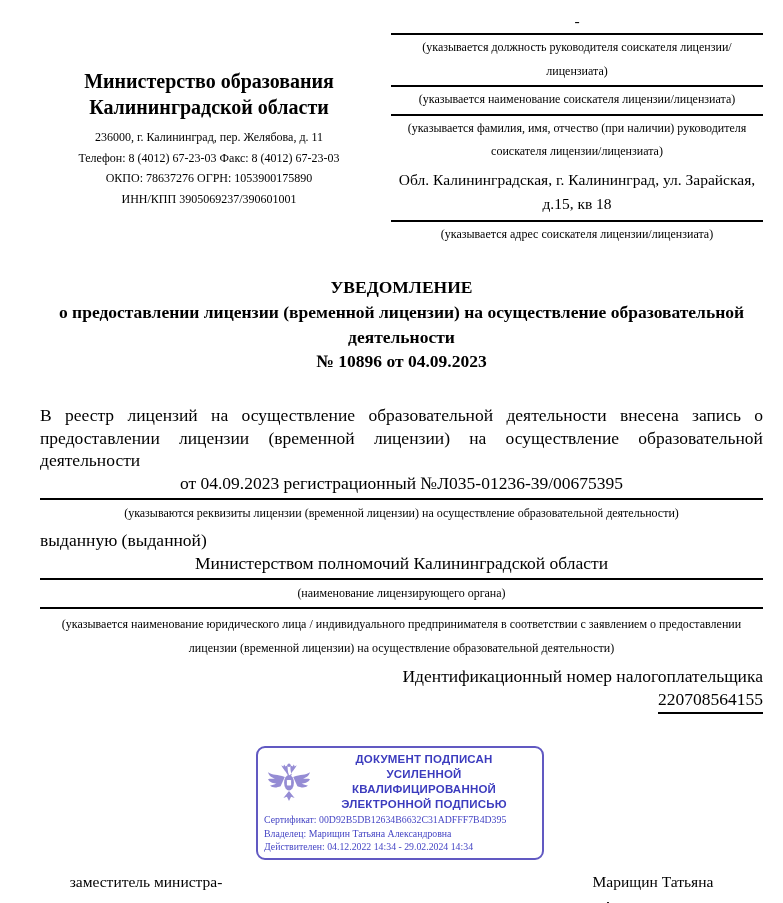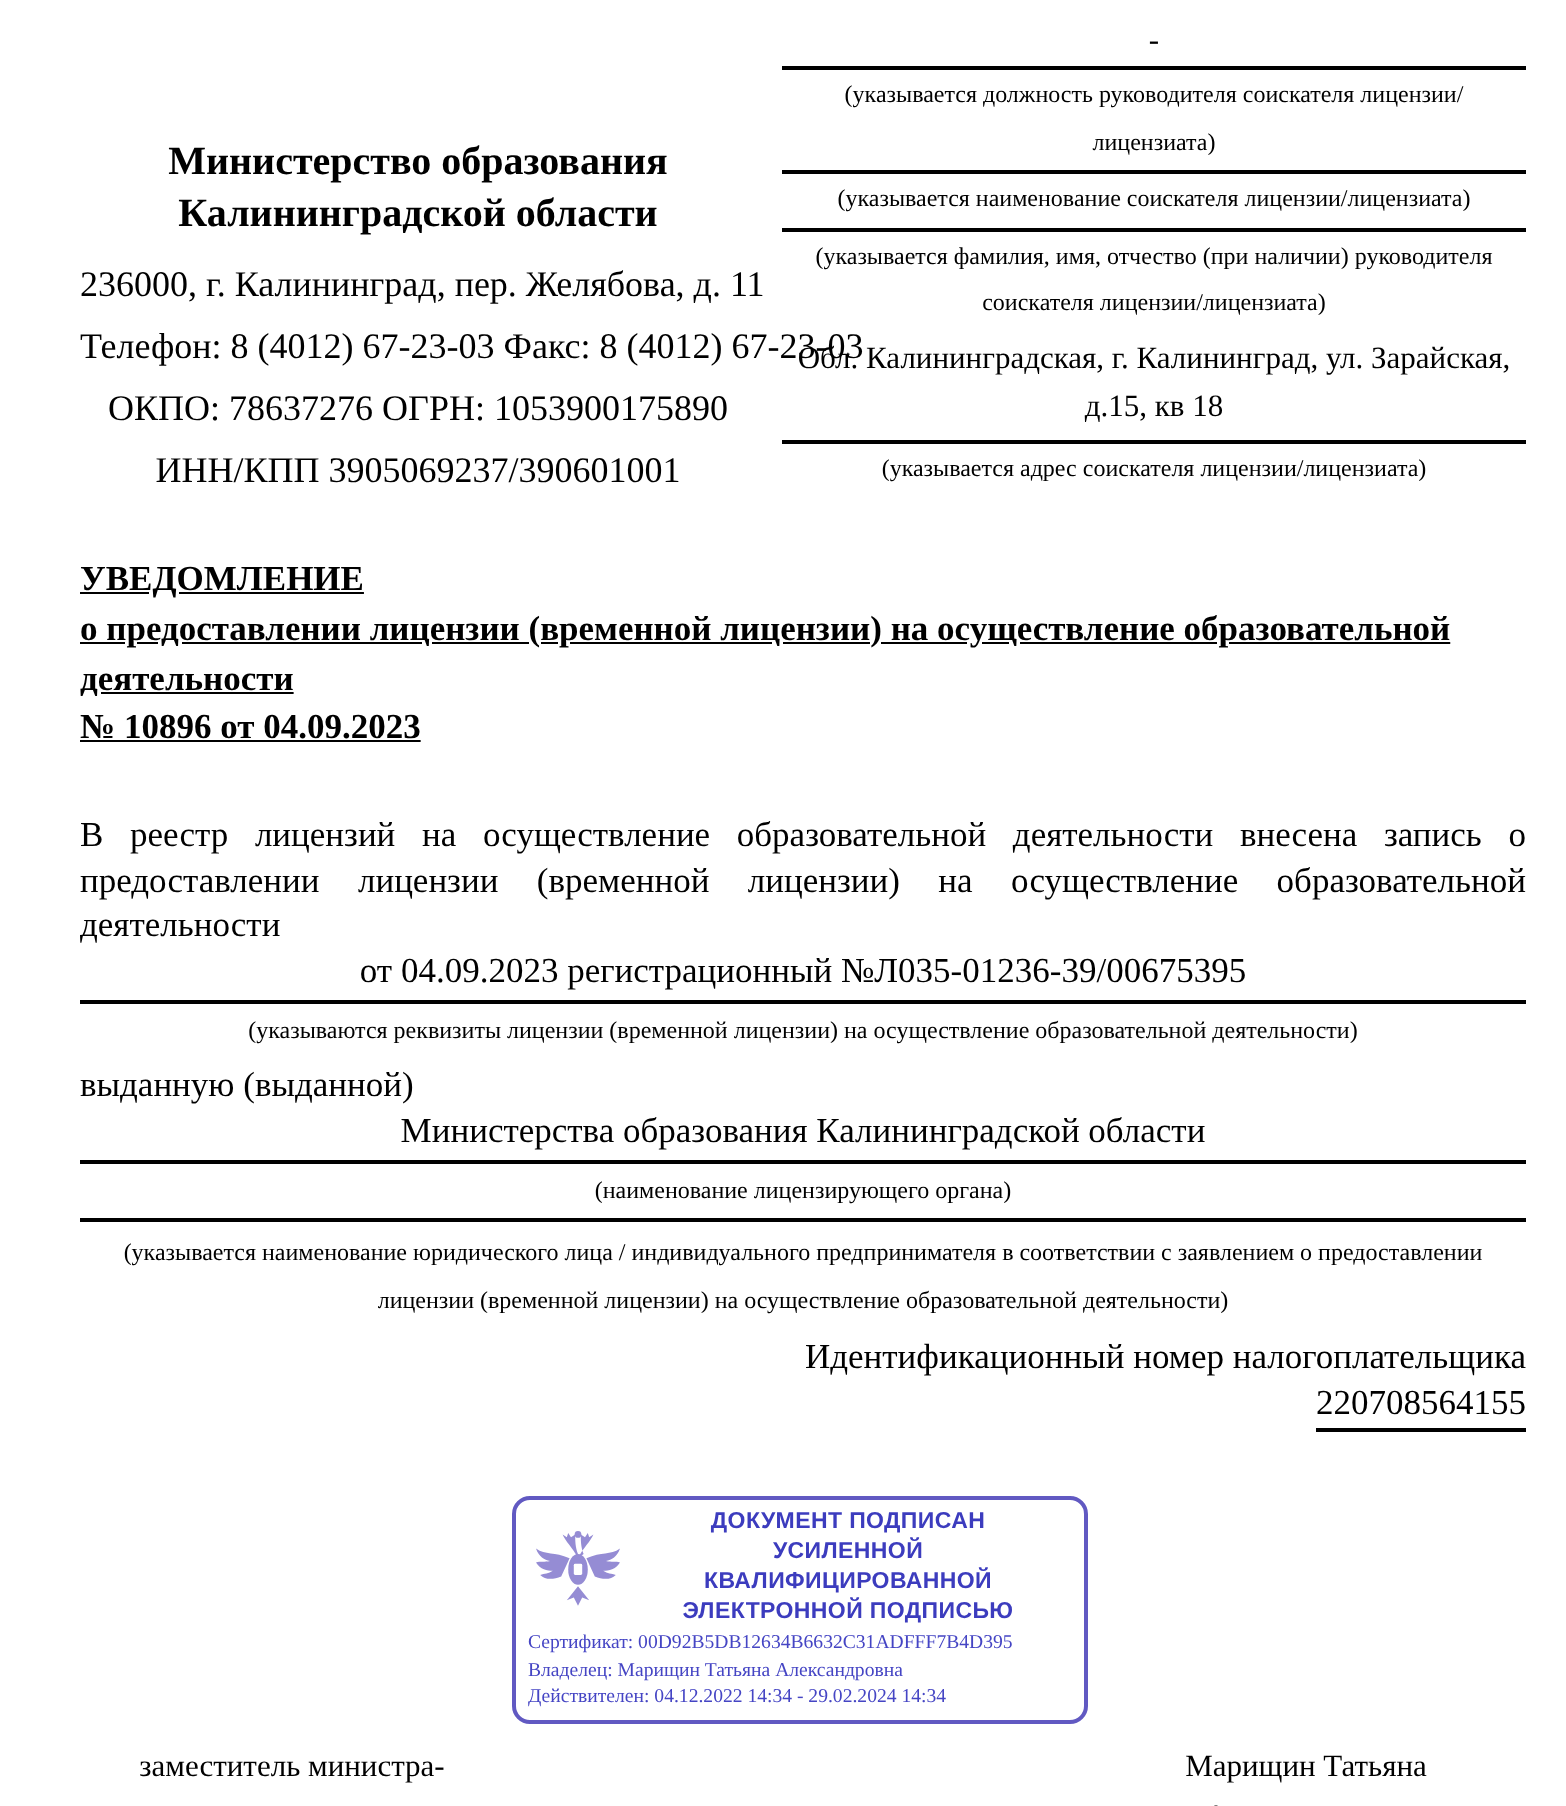--- a/index.html
+++ b/index.html
@@ -8,30 +8,30 @@
     width:783px; height:903px;
     font-family:"Liberation Serif","DejaVu Serif",serif;
     color:#000;
   }
   .page { width:783px; height:903px; padding:8px 20px 10px 40px; overflow:hidden; }
 
   
   .header { display:flex; justify-content:space-between; align-items:flex-start; }
   .header-left { width:338px; padding-top:60px; text-align:center; }
   .ministry-name { font-weight:bold; font-size:20px; line-height:1.3; margin-bottom:7px; }
-  .ministry-line { font-size:18px; line-height:1.72; white-space:nowrap; }
+  .ministry-line { font-size:12px; line-height:1.72; white-space:nowrap; }
 
   .header-right { width:372px; text-align:center; padding-top:2px; }
   .hr-underline { border-bottom:2px solid #000; }
   .field-value { font-size:15.5px; line-height:1.45; padding-bottom:1px; }
   .field-caption { font-size:12px; line-height:1.95; padding:1px 4px 2px; }
   .addr-value { font-size:15.5px; line-height:1.55; padding:3px 2px 4px; }
 
   
-  .title-block { font-weight:bold; font-size:17.5px; line-height:1.42; margin-top:26px;text-decoration:underline; }
+  .title-block { text-align:center; font-weight:bold; font-size:17.5px; line-height:1.42; margin-top:26px; }
 
   
   .paragraph { margin-top:30px; font-size:17.5px; line-height:1.28; text-align:justify; }
   .center-underlined { text-align:center; font-size:17.5px; line-height:1.3; border-bottom:2px solid #000; padding-bottom:3px; margin-top:1px; }
   .caption-center { text-align:center; font-size:12px; line-height:1.8; padding:3px 0 2px; }
   .caption-center.with-line { border-bottom:2px solid #000; }
   .plain-line { font-size:17.5px; line-height:1.3; margin-top:2px; }
   .entity-caption { text-align:center; font-size:12px; line-height:2.0; padding:3px 0 1px; }
   .inn-row { display:flex; align-items:flex-end; margin-top:4px;flex-direction:column; }
   .inn-label { font-size:17.5px; line-height:1.3; white-space:nowrap; }
@@ -92,21 +92,21 @@
     <div>о предоставлении лицензии (временной лицензии) на осуществление образовательной деятельности</div>
     <div>№ 10896 от 04.09.2023</div>
   </div>
 
   <div class="paragraph">В реестр лицензий на осуществление образовательной деятельности внесена запись о предоставлении лицензии (временной лицензии) на осуществление образовательной деятельности</div>
 
   <div class="center-underlined">от 04.09.2023 регистрационный №Л035-01236-39/00675395</div>
   <div class="caption-center">(указываются реквизиты лицензии (временной лицензии) на осуществление образовательной деятельности)</div>
 
   <div class="plain-line">выданную (выданной)</div>
-  <div class="center-underlined">Министерства образования Калининградской области</div>
+  <div class="center-underlined">Министерством полномочий Калининградской области</div>
   <div class="caption-center with-line">(наименование лицензирующего органа)</div>
   <div class="entity-caption">(указывается наименование юридического лица / индивидуального предпринимателя в соответствии с заявлением о предоставлении лицензии (временной лицензии) на осуществление образовательной деятельности)</div>
 
   <div class="inn-row">
     <div class="inn-label">Идентификационный номер налогоплательщика</div>
     <div class="inn-value">220708564155</div>
   </div>
 
   <div class="stamp">
     <div class="stamp-top">

